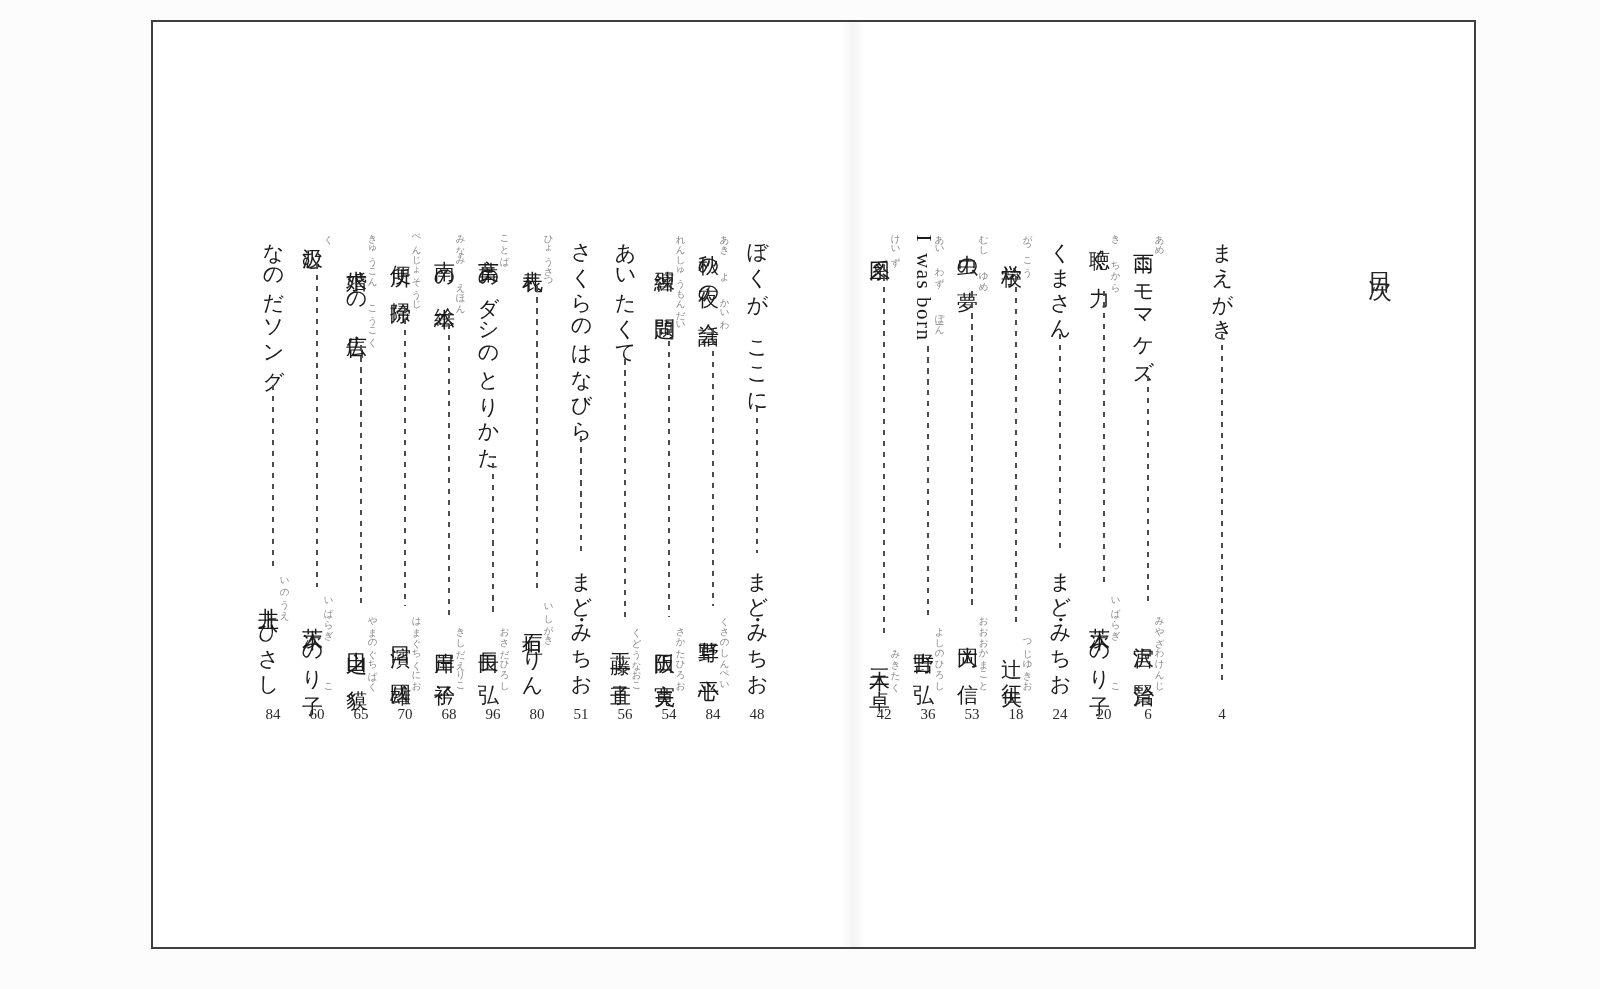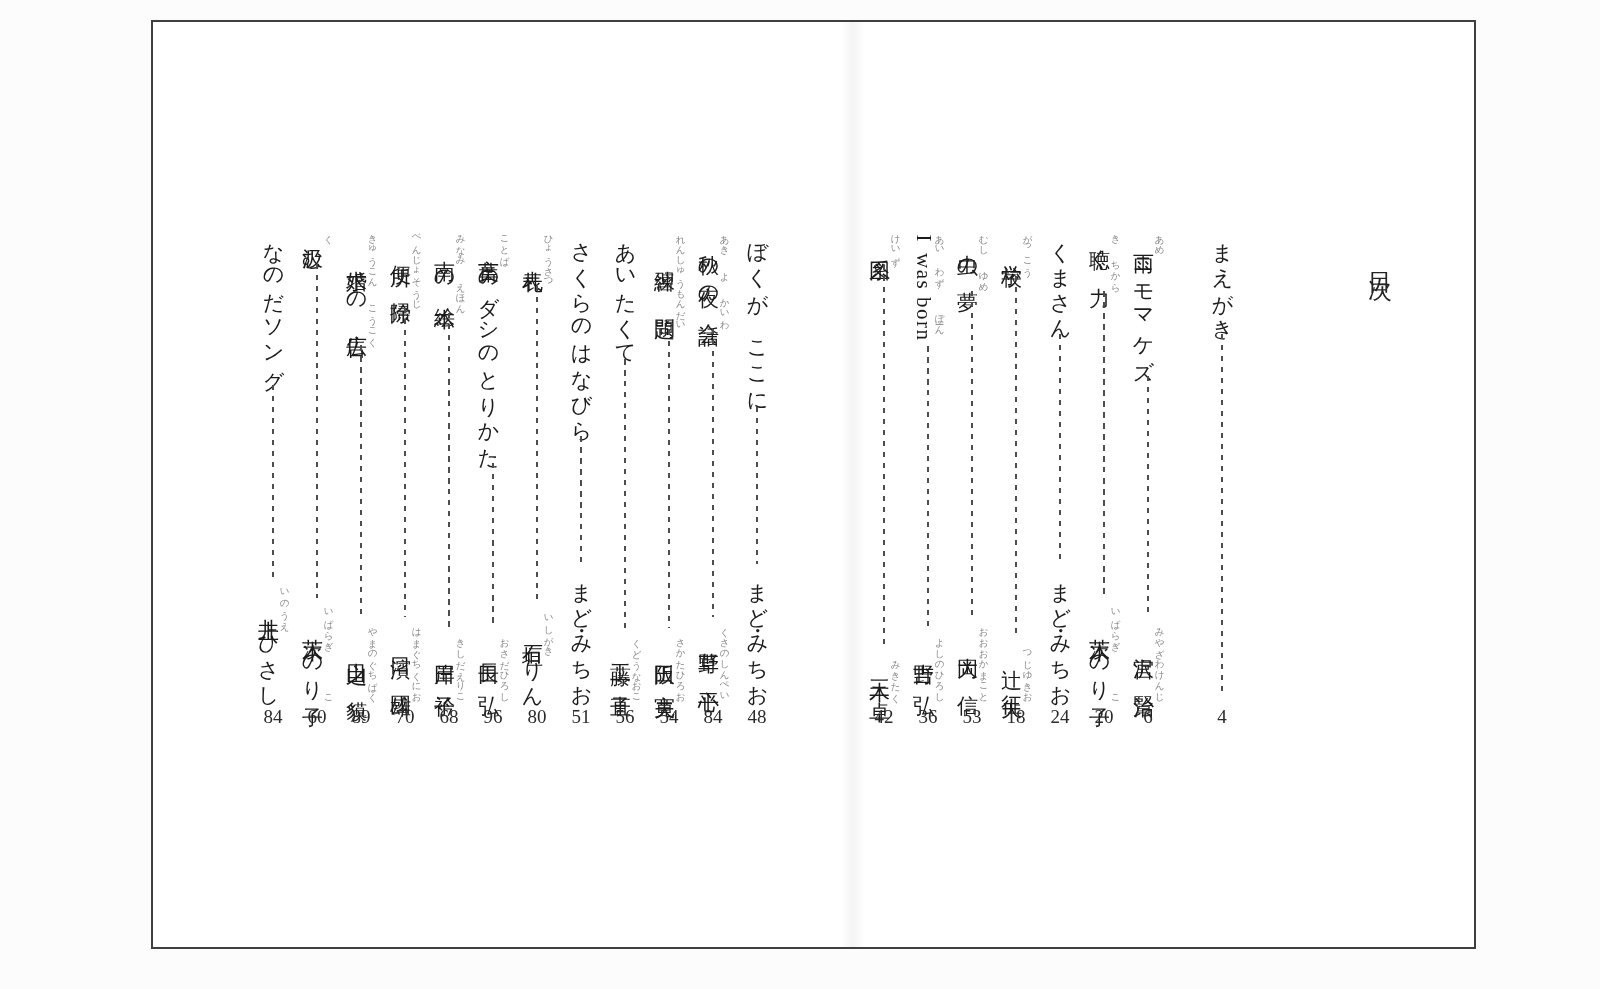--- a/index.html
+++ b/index.html
@@ -75,23 +75,23 @@
   }
   .leader {
     flex: 1 1 auto;
     min-height: 10px;
     width: 2px;
     margin: 4px 0;
     background: repeating-linear-gradient(to bottom, #4d4d4d 0 5.5px, transparent 5.5px 11px);
   }
   .pagenum {
     flex: none;
-    margin-top: 9px;
+    margin-top: 20px;
     height: 24px;
-    font-size: 19px;
+    font-size: 15px;
     color: #2a2a2a;
   }
 </style>
 </head>
 <body>
 
 <div class="sheet">
   <div class="fold"></div>
   <div class="toc-title">目次</div>
   <div class="entries right">
@@ -195,21 +195,21 @@
       <div class="entry">
         <div class="vtxt title"><ruby><span>便所</span><rt>べんじょ</rt></ruby><ruby><span>掃除</span><rt>そうじ</rt></ruby></div>
         <div class="leader"></div>
         <div class="vtxt author"><ruby><span>濱口</span><rt>はまぐち</rt></ruby><ruby><span>國雄</span><rt>くにお</rt></ruby></div>
         <div class="pagenum">70</div>
       </div>
       <div class="entry">
         <div class="vtxt title"><ruby><span>求婚</span><rt>きゅうこん</rt></ruby>の<ruby><span>広告</span><rt>こうこく</rt></ruby></div>
         <div class="leader"></div>
         <div class="vtxt author"><ruby><span>山之口</span><rt>やまのぐち</rt></ruby><ruby><span>貘</span><rt>ばく</rt></ruby></div>
-        <div class="pagenum">89</div>
+        <div class="pagenum">65</div>
       </div>
       <div class="entry">
         <div class="vtxt title"><ruby><span>汲</span><rt>く</rt></ruby>む</div>
         <div class="leader"></div>
         <div class="vtxt author"><ruby><span>茨木</span><rt>いばらぎ</rt></ruby>のり<ruby><span>子</span><rt>こ</rt></ruby></div>
         <div class="pagenum">60</div>
       </div>
       <div class="entry">
         <div class="vtxt title">なのだソング</div>
         <div class="leader"></div>

